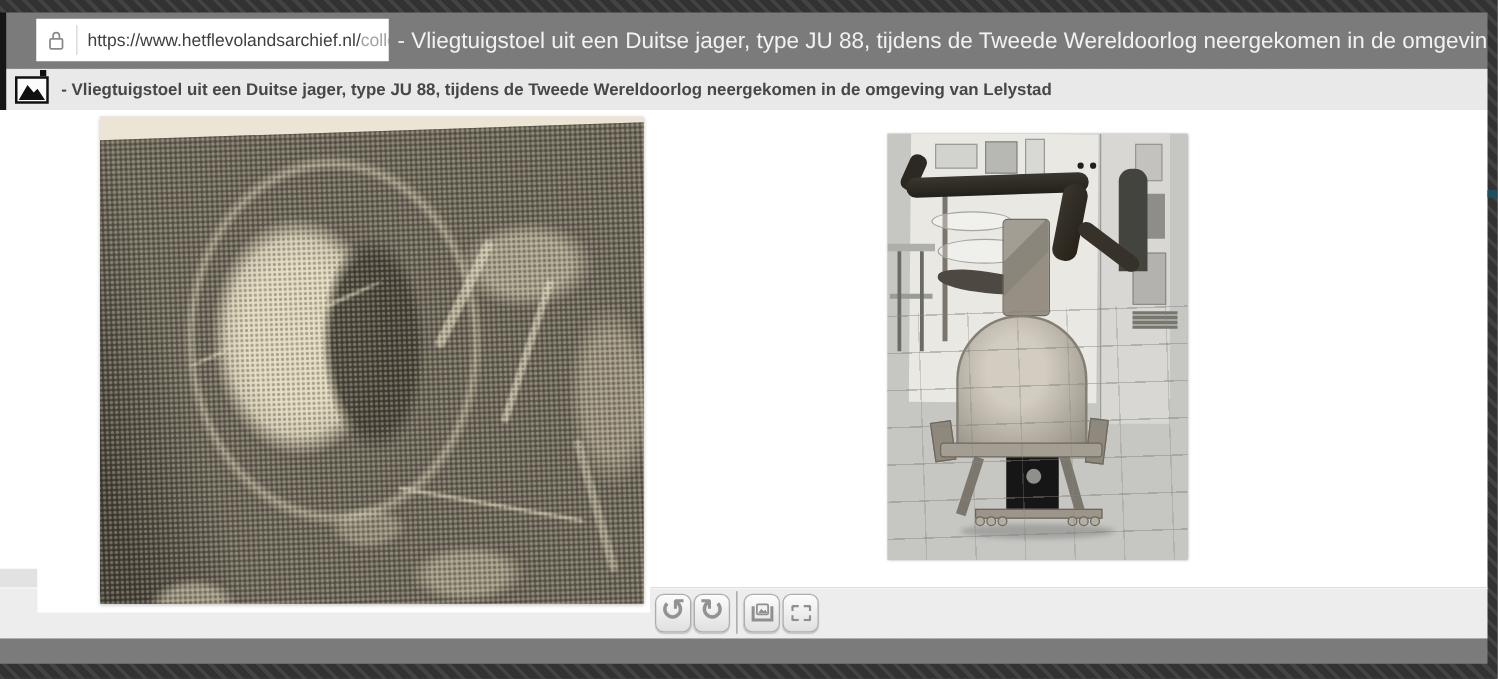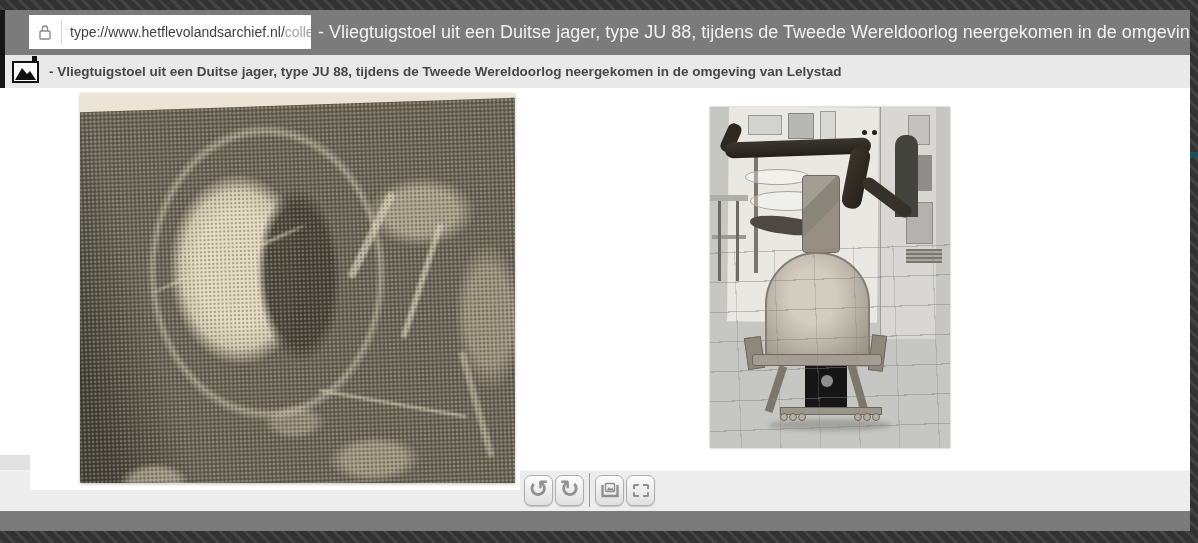--- a/index.html
+++ b/index.html
@@ -124,21 +124,21 @@
 <div class="app">
 
   <div class="left-edge"></div>
   <div class="title-bar">
     <div class="url-box">
       <svg class="lock" viewBox="0 0 14 16">
         <rect x="2" y="7" width="10" height="8" rx="1" fill="none" stroke="#8a8a8a" stroke-width="1.4"></rect>
         <path d="M4.5 7 V4.5 a2.5 2.5 0 0 1 5 0 V7" fill="none" stroke="#8a8a8a" stroke-width="1.4"></path>
       </svg>
       <span class="url-sep"></span>
-      <span class="url-text"><span>type://www.hetflevolandsarchief.nl/</span><span class="path">collectie</span></span>
+      <span class="url-text"><span>https://www.hetflevolandsarchief.nl/</span><span class="path">collectie</span></span>
     </div>
     <div class="page-title">- Vliegtuigstoel uit een Duitse jager, type JU 88, tijdens de Tweede Wereldoorlog neergekomen in de omgeving van Lelystad</div>
   </div>
 
   <div class="caption-bar">
     <span class="cap-icon">
       <svg width="23" height="18" viewBox="0 0 23 18">
           <path d="M1 17 L8 5 L13 11 L16 8 L22 17 Z" fill="#101010"></path>
         </svg>
       <span class="sun"></span>

